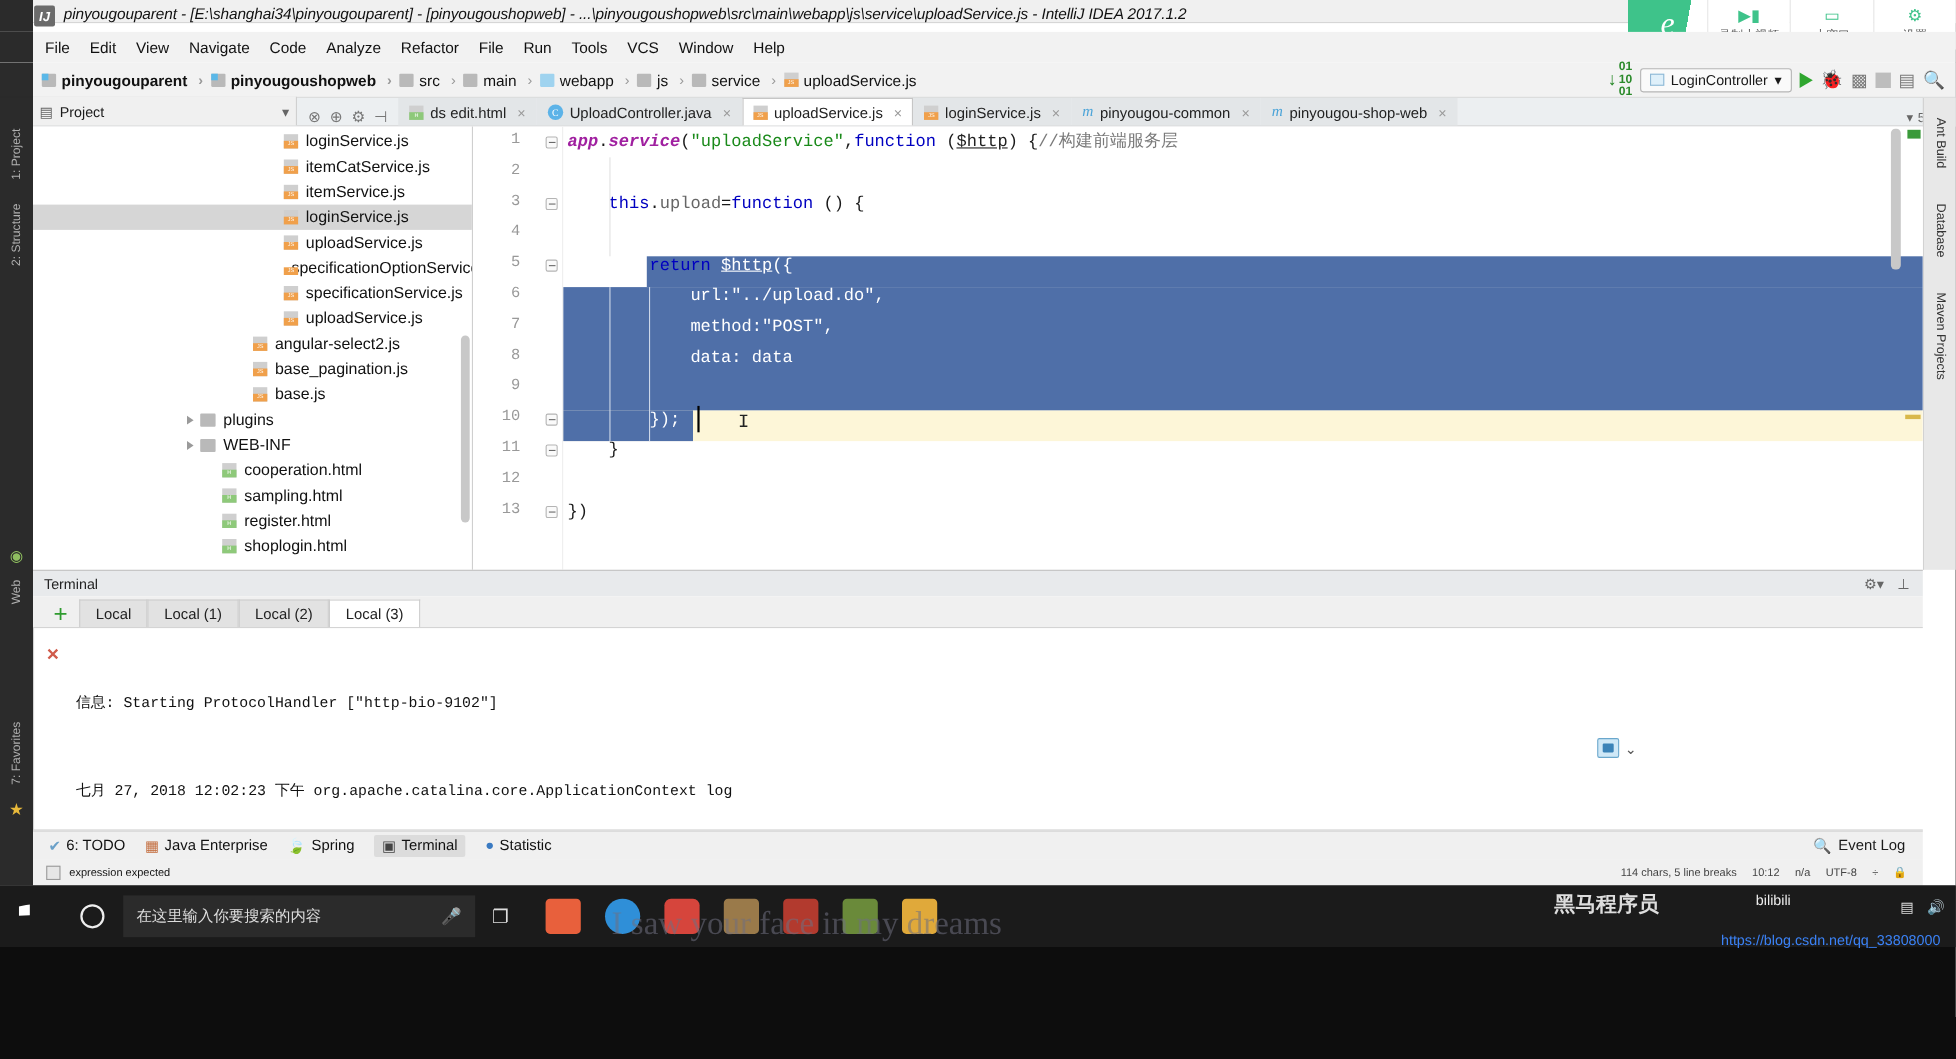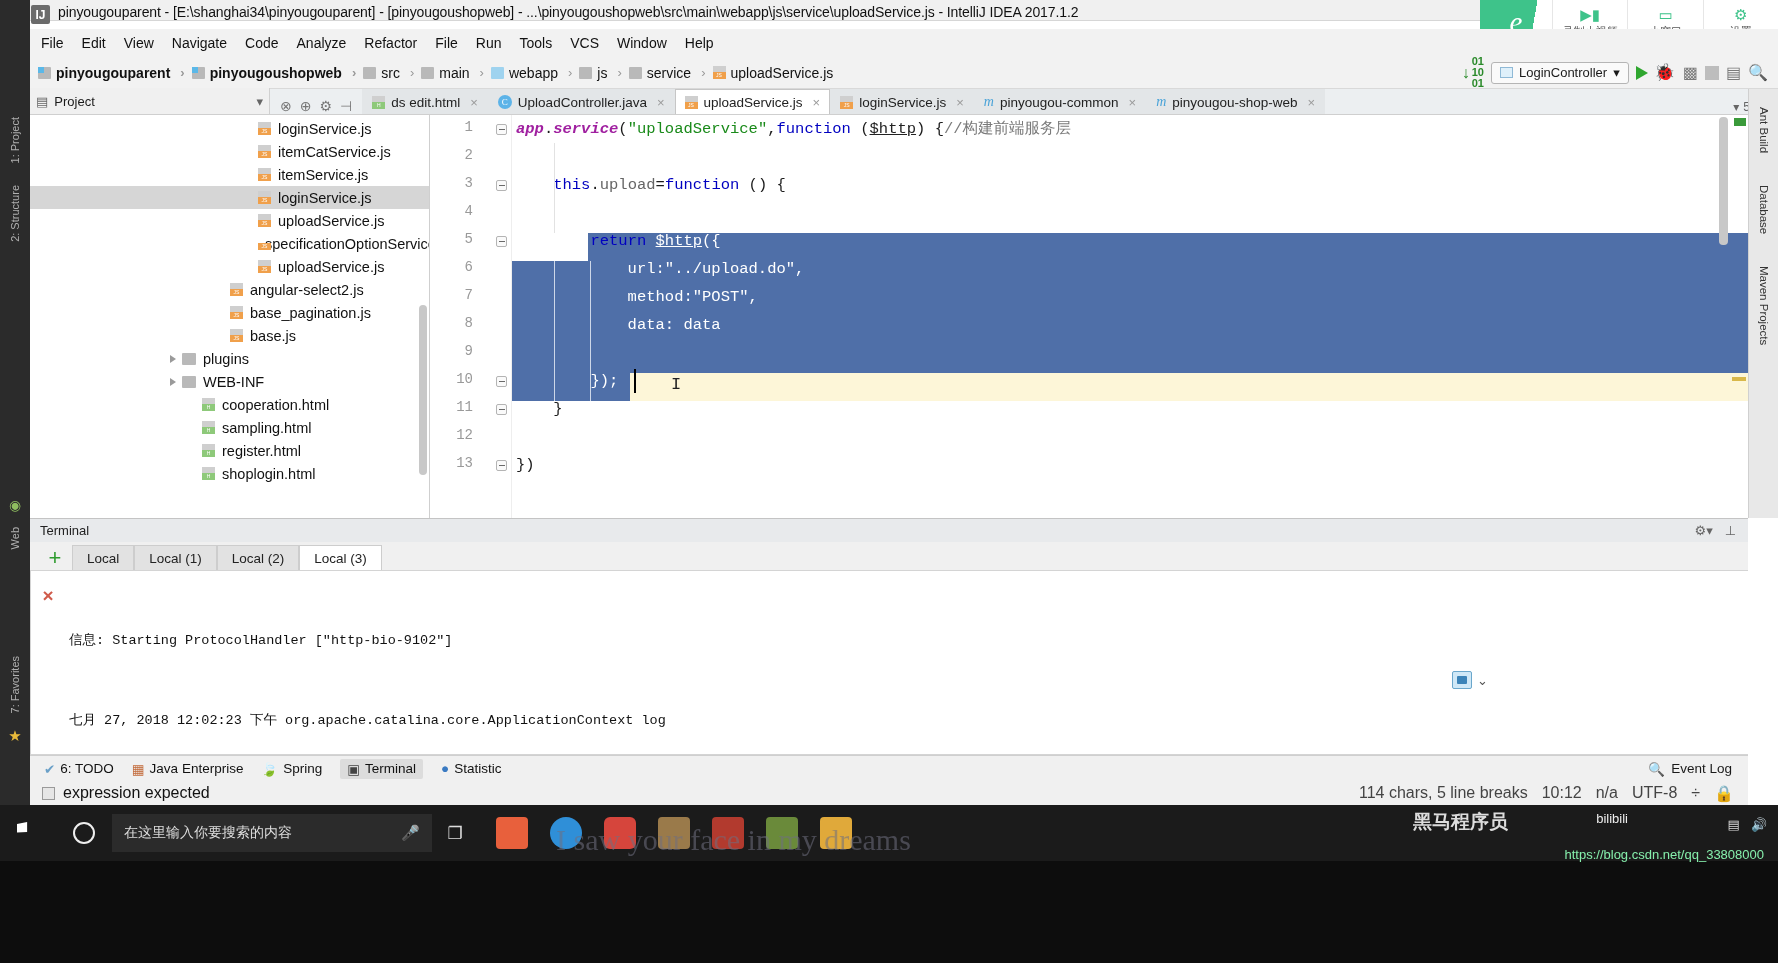--- a/index.html
+++ b/index.html
@@ -4,21 +4,21 @@
 <style>
   * { box-sizing: border-box; margin:0; padding:0; }
   html,body { width:1778px; height:963px; overflow:hidden; background:#000; }
   body { font-family:"Liberation Sans", sans-serif; font-size:13px; color:#1a1a1a; }
 
   
   #app { position:relative; width:1778px; height:963px; background:#ffffff; }
 
   
   .titlebar { position:absolute; left:0; top:0; width:1778px; height:21px;
-              background:#f0f0f0; display:flex; align-items:center; border-bottom:1px solid #d6d6d6; }
+              background:#f0f0f0; display:flex; align-items:center; border-bottom:1px solid #d6d6d6;font-style:italic; }
   .tb-left-black { position:absolute; left:0; top:0; width:30px; height:29px; background:#2b2b2b; }
   .tb-icon { position:absolute; left:31px; top:5px; width:19px; height:19px; background:#6b6b6b;
              border-radius:2px; display:flex; align-items:center; justify-content:center;
              color:#fff; font-size:12px; font-weight:bold; }
   .tb-title { position:absolute; left:58px; top:4px; font-size:14px; color:#111;
               white-space:nowrap; letter-spacing:-0.1px; }
 
   
   .rec { position:absolute; right:0; top:0; height:45px; width:298px; display:flex; align-items:stretch; }
   .rec-logo { width:72px; background:linear-gradient(100deg,#3ec38a 0%,#3ec38a 72%,#ffffff 72%,#ffffff 100%);
@@ -146,42 +146,42 @@
   .bottombar { position:absolute; left:30px; top:755px; width:1718px; height:26px;
                background:#f0f0f0; border-top:1px solid #cfcfcf; display:flex; align-items:center; gap:18px;
                padding-left:14px; font-size:13.5px; }
   .bb-item { display:flex; align-items:center; gap:5px; color:#111; white-space:nowrap; }
   .bb-item.active { background:#dcdcdc; padding:2px 7px; border-radius:2px; }
   .bb-right { margin-left:auto; display:flex; align-items:center; gap:6px; padding-right:16px; }
 
   
   .statusbar { position:absolute; left:30px; top:781px; width:1718px; height:24px;
                background:#f0f0f0; display:flex; align-items:center; padding-left:12px;
-               font-size:16px; color:#111; }
+               font-size:10px; color:#111; }
   .sb-sq { width:13px; height:13px; border:1px solid #9a9a9a; background:#e6e6e6; margin-right:8px; }
   .sb-right { margin-left:auto; display:flex; align-items:center; gap:14px; padding-right:14px; color:#444; }
 
   
   .taskbar { position:absolute; left:0; top:805px; width:1778px; height:158px; background:#0d0d0d; }
   .tbar-inner { position:absolute; left:0; top:0; width:1778px; height:56px; background:#1b1b1b;
                 display:flex; align-items:center; }
   .winlogo { width:56px; height:56px; display:flex; align-items:center; justify-content:center; }
   .winlogo i { display:block; width:22px; height:22px; background:#fff;
                clip-path:polygon(0 2px,46% 0,46% 46%,0 48%, 0 2px); }
   .cortana { width:56px; display:flex; align-items:center; justify-content:center; }
   .cortana i { width:22px; height:22px; border:2px solid #eee; border-radius:50%; display:block; }
   .searchbox { width:320px; height:38px; background:#2b2b2b; display:flex; align-items:center;
                padding:0 12px; color:#ddd; font-size:14px; justify-content:space-between; }
   .tb-apps { display:flex; align-items:center; gap:22px; padding-left:18px; }
   .tbapp { width:32px; height:32px; border-radius:4px; }
   .watermark { position:absolute; left:556px; top:18px; font-size:30px; color:#6f6f80; opacity:.55;
                font-family:"Liberation Serif",serif; white-space:nowrap; }
   .bili { position:absolute; right:150px; top:6px; color:#eee; font-size:13px; display:flex;
           align-items:center; gap:8px; }
-  .blogurl { position:absolute; right:14px; top:42px; color:#86efac; font-size:13px; }
+  .blogurl { position:absolute; right:14px; top:42px; color:#3b82f6; font-size:13px; }
   .heima { position:absolute; right:270px; top:4px; color:#ddd; font-size:19px; font-weight:bold; }
   .tb-trayicons { position:absolute; right:10px; top:12px; display:flex; gap:12px; color:#ddd; font-size:13px; }
 </style>
 </head>
 <body>
 
 <div id="app">
 
   <div class="titlebar">
     <div class="tb-left-black"></div>
@@ -381,20 +381,24 @@
       <div class="tree-row" style="padding-left:228px">
           <span class="jsicon"></span>
           <span style="margin-left:7px">uploadService.js</span>
         </div>
       <div class="tree-row" style="padding-left:228px">
           <span class="jsicon"></span>
           <span style="margin-left:7px">specificationOptionService.j</span>
         </div>
       <div class="tree-row" style="padding-left:228px">
           <span class="jsicon"></span>
+          <span style="margin-left:7px">specificationService.js</span>
+        </div>
+      <div class="tree-row" style="padding-left:228px">
+          <span class="jsicon"></span>
           <span style="margin-left:7px">uploadService.js</span>
         </div>
       <div class="tree-row" style="padding-left:200px">
           <span class="jsicon"></span>
           <span style="margin-left:7px">angular-select2.js</span>
         </div>
       <div class="tree-row" style="padding-left:200px">
           <span class="jsicon"></span>
           <span style="margin-left:7px">base_pagination.js</span>
         </div>

